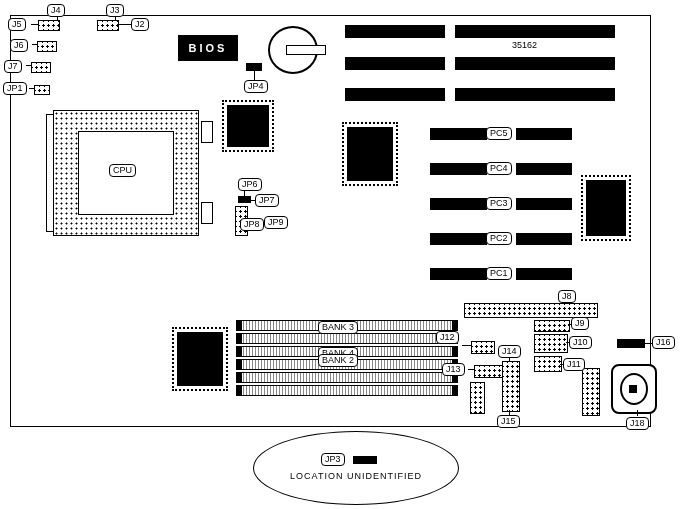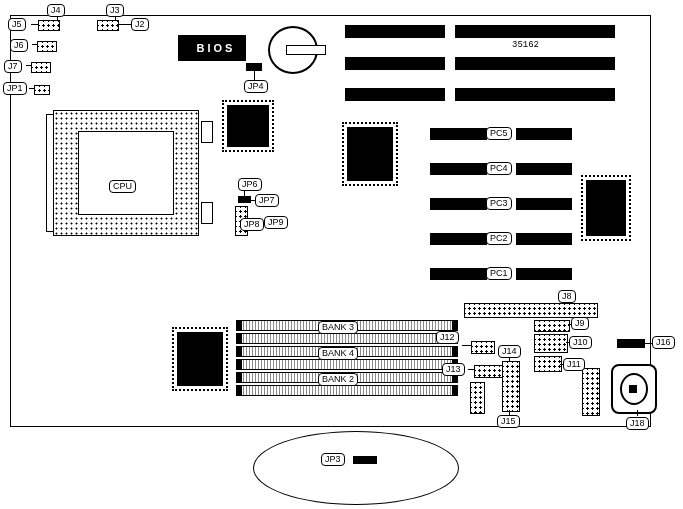--- a/index.html
+++ b/index.html
@@ -23,35 +23,35 @@
          background-image: radial-gradient(circle,#000 0.9px, transparent 1.1px);
          background-size:5px 5px; }
   .cpu-socket::after { content:""; position:absolute; left:24px; right:24px; top:20px; bottom:20px;
          background:#fff; border:1px solid #000; }
   .battery { position:absolute; left:268px; top:26px; width:46px; height:44px;
          border:2px solid #000; border-radius:50%; background:#fff; }
   .battery .clip { position:absolute; left:16px; top:17px; width:38px; height:8px;
          background:#fff; border:1px solid #000; }
   .bios { position:absolute; left:178px; top:35px; width:60px; height:26px; background:#000;
          color:#fff; font-weight:bold; font-size:11px; letter-spacing:3px;
-         display:flex; align-items:center; justify-content:center;padding-left:8px; }
+         display:flex; align-items:center; justify-content:center; }
   .pci-bar { position:absolute; height:12px; background:#000; }
   .simm { position:absolute; left:236px; width:220px; height:9px; border:1px solid #000;
          background: repeating-linear-gradient(90deg,#888 0 1px,#fff 1px 3px); }
   .simm::before, .simm::after { content:""; position:absolute; top:0; bottom:0; width:5px; background:#000; }
   .simm::before { left:0; } .simm::after { right:0; }
   .ellipse { position:absolute; left:253px; top:431px; width:204px; height:72px;
          border:1px solid #000; border-radius:50%; background:#fff; }
   .note { position:absolute; left:278px; top:471px; width:156px; text-align:center;
          font-size:9px; letter-spacing:1px; z-index:6; }
   .din { position:absolute; left:611px; top:364px; width:42px; height:46px;
          border:2px solid #000; border-radius:8px; background:#fff; z-index:4; }
   .din::before { content:""; position:absolute; inset:7px; border:2px solid #000; border-radius:50%; }
   .din::after { content:""; position:absolute; left:16px; top:19px; width:8px; height:8px; background:#000; }
-  .txt { position:absolute; font-size:9px; z-index:4;font-family:Liberation Mono, monospace; }
+  .txt { position:absolute; font-size:9px; z-index:4; }
   .keyrect { position:absolute; width:10px; height:20px; border:1px solid #000; background:#fff; }
   .lever { position:absolute; left:46px; top:114px; width:6px; height:116px; border:1px solid #000; background:#fff; }
 </style>
 </head>
 <body>
 
 <div class="stage">
 
   <div class="board"></div>
 
@@ -113,21 +113,21 @@
   <div class="pci-bar" style="left:516px;top:268px;width:56px"></div>
   <div class="lbl" style="left:486px;top:267px">PC1</div>
 
   <div class="chip" style="left:227px;top:105px;width:42px;height:42px"></div>
   <div class="chip" style="left:347px;top:127px;width:46px;height:54px"></div>
   <div class="chip" style="left:177px;top:332px;width:46px;height:54px"></div>
   <div class="chip" style="left:586px;top:180px;width:40px;height:56px"></div>
 
   <div class="lever"></div>
   <div class="cpu-socket"></div>
-  <div class="lbl" style="left:109px;top:180px">CPU</div>
+  <div class="lbl" style="left:109px;top:164px">CPU</div>
   <div class="keyrect" style="left:201px;top:121px"></div>
   <div class="keyrect" style="left:201px;top:202px"></div>
 
   <div class="lbl" style="left:238px;top:178px">JP6</div>
   <div class="leader" style="left:244px;top:191px;width:1px;height:5px"></div>
   <div class="solid" style="left:238px;top:196px;width:13px;height:7px"></div>
   <div class="lbl" style="left:255px;top:194px">JP7</div>
   <div class="leader" style="left:251px;top:200px;width:4px;height:1px"></div>
   <div class="vdots" style="left:235px;top:206px;width:11px;height:28px"></div>
   <div class="lbl" style="left:240px;top:218px">JP8</div>
@@ -135,21 +135,21 @@
   <div class="lbl" style="left:264px;top:216px">JP9</div>
 
   <div class="simm" style="top:320px"></div>
   <div class="simm" style="top:333px"></div>
   <div class="simm" style="top:346px"></div>
   <div class="simm" style="top:359px"></div>
   <div class="simm" style="top:372px"></div>
   <div class="simm" style="top:385px"></div>
   <div class="lbl" style="left:318px;top:321px">BANK 3</div>
   <div class="lbl" style="left:318px;top:347px">BANK 4</div>
-  <div class="lbl" style="left:318px;top:373px">BANK 2</div>
+  <div class="lbl" style="left:318px;top:354px">BANK 2</div>
 
   <div class="lbl" style="left:558px;top:290px">J8</div>
   <div class="hdots" style="left:464px;top:303px;width:132px;height:13px"></div>
 
   <div class="lbl" style="left:571px;top:317px">J9</div>
   <div class="hdots" style="left:534px;top:320px;width:34px;height:10px"></div>
   <div class="leader" style="left:568px;top:324px;width:3px;height:1px"></div>
 
   <div class="lbl" style="left:569px;top:336px">J10</div>
   <div class="grid" style="left:534px;top:334px;width:32px;height:17px"></div>
@@ -181,14 +181,15 @@
   <div class="leader" style="left:645px;top:343px;width:7px;height:1px"></div>
   <div class="lbl" style="left:652px;top:336px">J16</div>
 
   <div class="din"></div>
   <div class="leader" style="left:637px;top:410px;width:1px;height:6px"></div>
   <div class="lbl" style="left:626px;top:417px">J18</div>
 
   <div class="ellipse"></div>
   <div class="lbl" style="left:321px;top:453px">JP3</div>
   <div class="solid" style="left:353px;top:456px;width:24px;height:8px"></div>
+  <div class="note">LOCATION UNIDENTIFIED</div>
 
 </div>
 
 </body></html>

